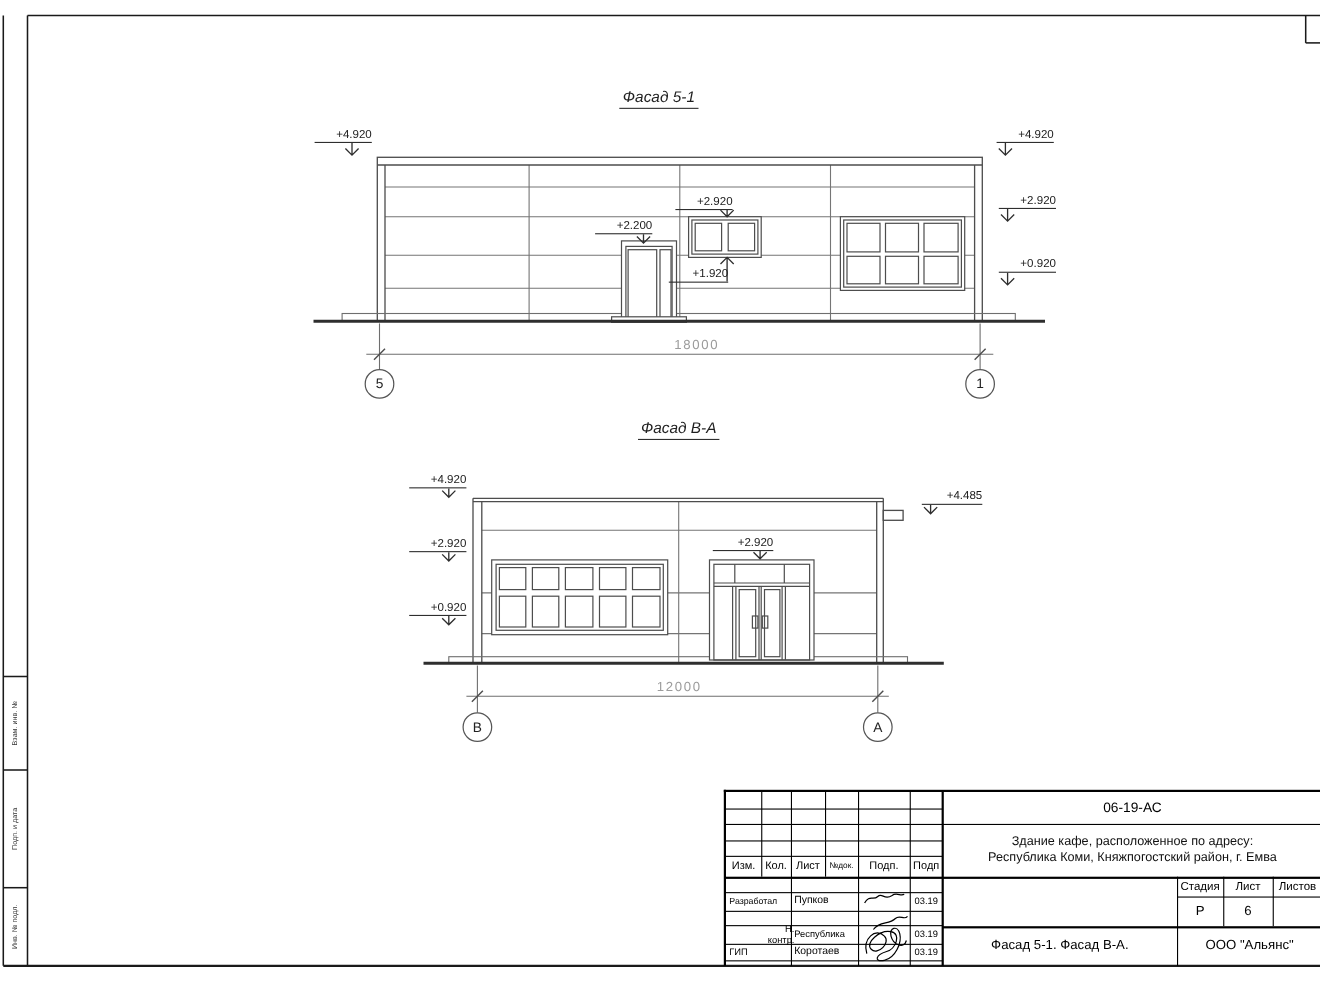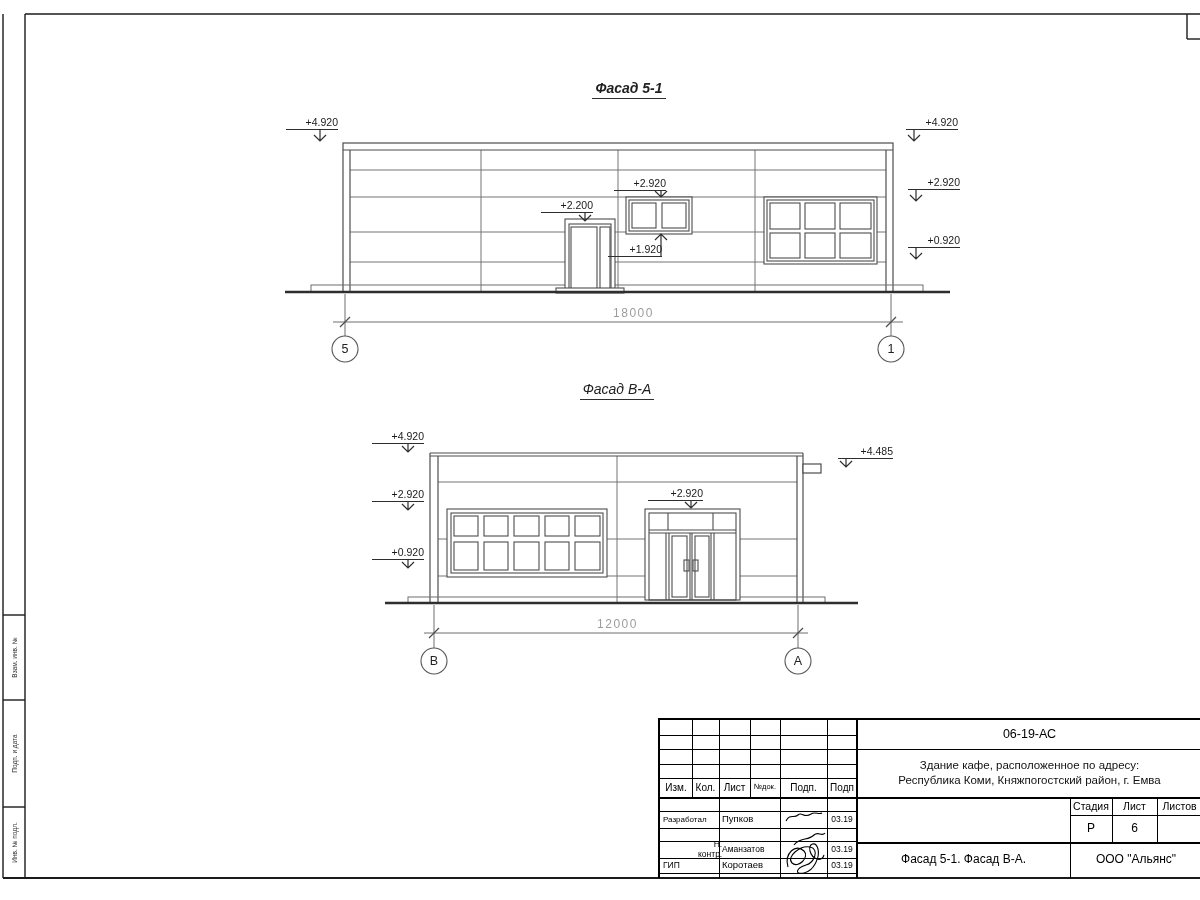--- a/index.html
+++ b/index.html
@@ -169,21 +169,21 @@
       <g stroke="#2e2e2e" stroke-width="1.2" fill="none">
         <path d="M408 444 L408 452 M402 446 L408 452 L414 446"></path>
         <path d="M408 502 L408 510 M402 504 L408 510 L414 504"></path>
         <path d="M408 560 L408 568 M402 562 L408 568 L414 562"></path>
         <path d="M846 459 L846 467 M840 461 L846 467 L852 461"></path>
         <path d="M691 501 L691 508 M685 502 L691 508 L697 502"></path>
       </g>
     </g>
   </svg>
 
-  <div class="ftitle" style="left:529px;top:80px;font-weight:bold;">
+  <div class="ftitle" style="left:499px;top:80px;">
     <span>Фасад 5-1</span>
   </div>
   <div class="lbl elev" style="left:286px;top:116px;width:52px;">+4.920</div>
   <div class="lbl elev" style="left:906px;top:116px;width:52px;">+4.920</div>
   <div class="lbl elev" style="left:908px;top:176px;width:52px;">+2.920</div>
   <div class="lbl elev" style="left:908px;top:234px;width:52px;">+0.920</div>
   <div class="lbl elev" style="left:541px;top:199px;width:52px;">+2.200</div>
   <div class="lbl elev" style="left:614px;top:177px;width:52px;">+2.920</div>
   <div class="lbl elev" style="left:608px;top:243px;width:54px;">+1.920</div>
   <div class="lbl dim" style="left:606px;top:307px;width:55px;">18000</div>
@@ -242,21 +242,21 @@
     <div class="cell" style="left:32px;top:58px;width:27px;height:19px;font-size:10px;">Кол.</div>
     <div class="cell" style="left:59px;top:58px;width:31px;height:19px;font-size:10px;">Лист</div>
     <div class="cell" style="left:90px;top:58px;width:30px;height:19px;font-size:7.5px;">№док.</div>
     <div class="cell" style="left:120px;top:58px;width:47px;height:19px;font-size:10px;">Подп.</div>
     <div class="cell" style="left:167px;top:58px;width:30px;height:19px;font-size:10px;">Подп</div>
 
     <div class="cell cl" style="left:0;top:91px;width:59px;height:17px;font-size:8px;">Разработал</div>
     <div class="cell cl" style="left:59px;top:91px;width:61px;height:17px;font-size:9.5px;">Пупков</div>
     <div class="cell" style="left:167px;top:91px;width:30px;height:17px;font-size:8.5px;">03.19</div>
     <div class="cell cl" style="left:0;top:121px;width:59px;height:17px;font-size:8.5px;padding-left:38px;">Н. контр.</div>
-    <div class="cell cl" style="left:59px;top:121px;width:61px;height:17px;font-size:8.5px;">Аманзатов</div>
+    <div class="cell cl" style="left:59px;top:121px;width:61px;height:17px;font-size:8.5px;">Республика</div>
     <div class="cell" style="left:167px;top:121px;width:30px;height:17px;font-size:8.5px;">03.19</div>
     <div class="cell cl" style="left:0;top:138px;width:59px;height:15px;font-size:8.5px;">ГИП</div>
     <div class="cell cl" style="left:59px;top:138px;width:61px;height:15px;font-size:9.5px;">Коротаев</div>
     <div class="cell" style="left:167px;top:138px;width:30px;height:15px;font-size:8.5px;">03.19</div>
 
     <svg width="47" height="75" style="left:120px;top:85px;position:absolute;">
       <g stroke="#000" stroke-width="1.1" fill="none">
         <path d="M6 16 C 10 8, 14 14, 18 10 C 22 6, 24 14, 31 9 C 35 6, 39 10, 42 8"></path>
         <path d="M8 62 C 4 48, 16 38, 24 46 C 30 52, 18 64, 12 58 C 6 52, 20 40, 30 42 C 40 44, 34 58, 26 60 C 16 63, 14 70, 24 68 C 34 66, 40 52, 38 44 C 36 36, 28 38, 30 46 C 32 54, 42 58, 44 50"></path>
         <path d="M14 40 C 20 32, 28 36, 34 30 C 38 26, 42 32, 45 28"></path>

